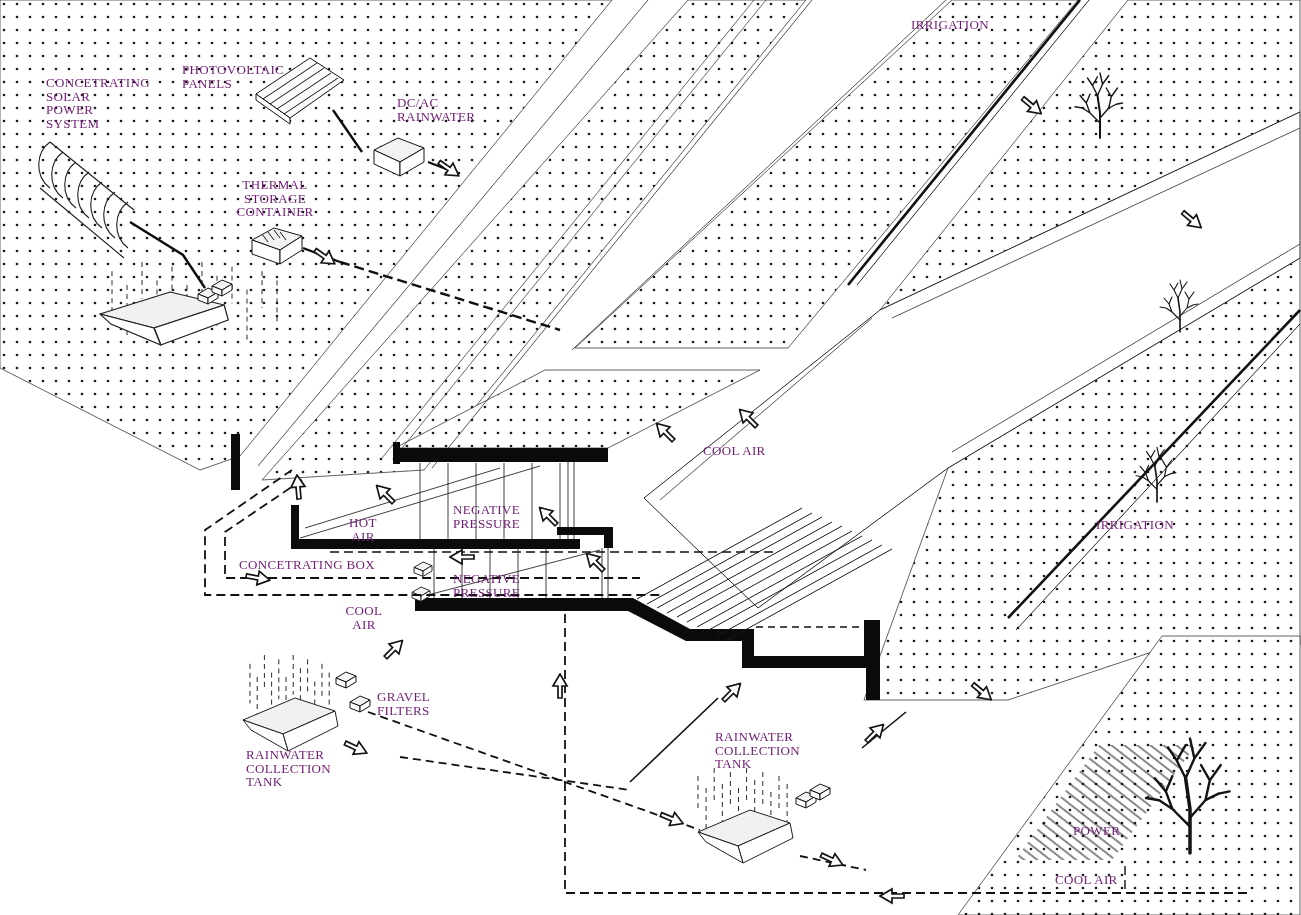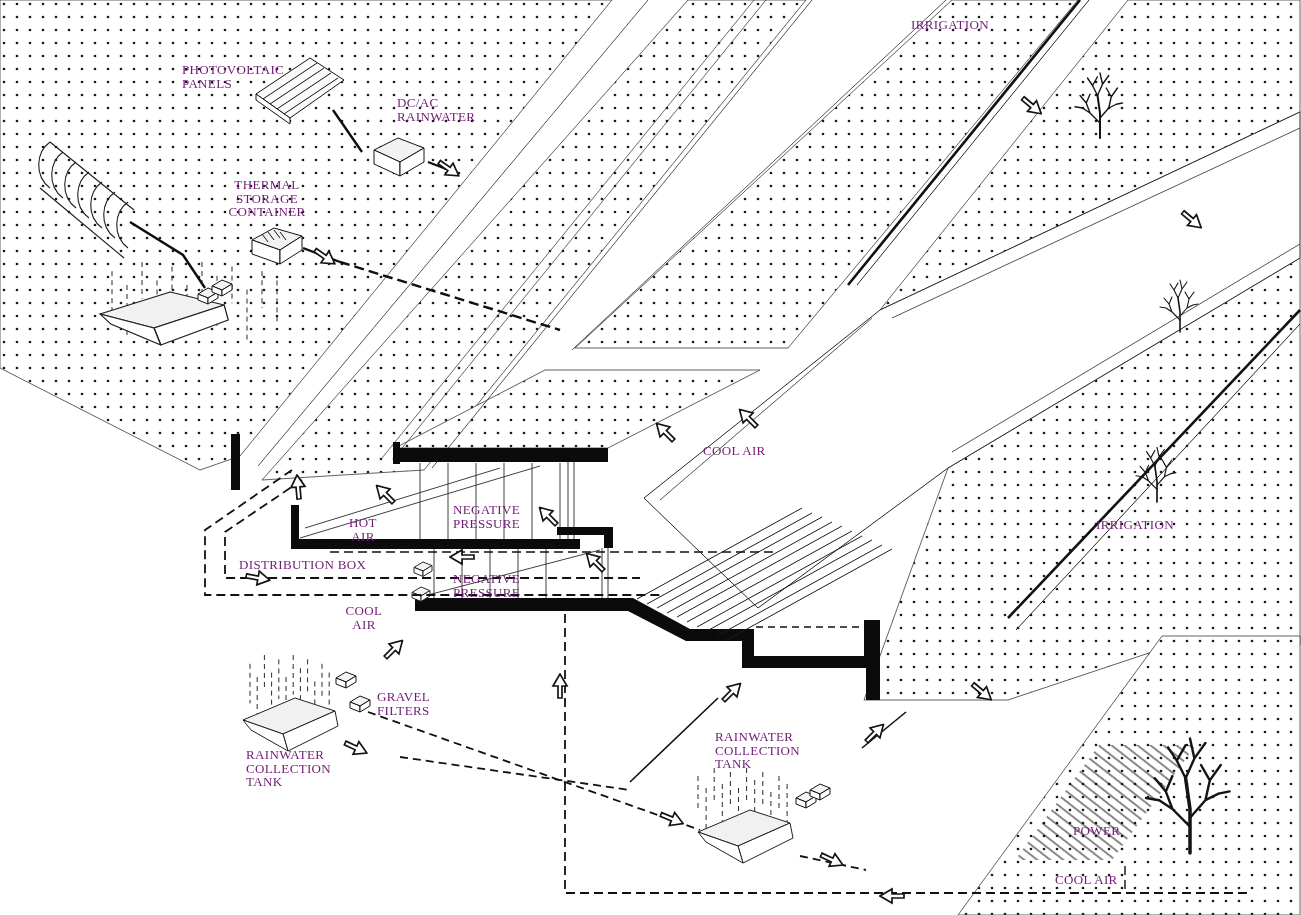--- a/index.html
+++ b/index.html
@@ -245,37 +245,41 @@
     <use href="#arr" width="26" height="20" transform="translate(875,733) rotate(-45) translate(-13,-10)"></use>
     <use href="#arr" width="26" height="20" transform="translate(732,692) rotate(-45) translate(-13,-10)"></use>
     <use href="#arr" width="26" height="20" transform="translate(298,487) rotate(-95) translate(-13,-10)"></use>
     <use href="#arr" width="26" height="20" transform="translate(560,686) rotate(-90) translate(-13,-10)"></use>
     <use href="#arr" width="26" height="20" transform="translate(258,578) rotate(10) translate(-13,-10)"></use>
     <use href="#arr" width="26" height="20" transform="translate(462,557) rotate(180) translate(-13,-10)"></use>
     <use href="#arr" width="26" height="20" transform="translate(892,896) rotate(180) translate(-13,-10)"></use>
   </g>
 </svg>
 
+<div class="lbl" style="left:46px;top:76px">CONCETRATING
+SOLAR
+POWER
+SYSTEM</div>
 <div class="lbl" style="left:182px;top:63px">PHOTOVOLTAIC
 PANELS</div>
 <div class="lbl" style="left:397px;top:96px">DC/AC
 RAINWATER</div>
-<div class="lbl c" style="left:222px;top:178px;width:90px">THERMAL
+<div class="lbl c" style="left:230px;top:178px;width:90px">THERMAL
 STORAGE
 CONTAINER</div>
 <div class="lbl" style="left:911px;top:18px">IRRIGATION</div>
 <div class="lbl" style="left:1096px;top:518px">IRRIGATION</div>
 <div class="lbl" style="left:703px;top:444px">COOL AIR</div>
 <div class="lbl c" style="left:344px;top:516px;width:38px">HOT
 AIR</div>
 <div class="lbl" style="left:453px;top:503px">NEGATIVE
 PRESSURE</div>
 <div class="lbl" style="left:453px;top:572px">NEGATIVE
 PRESSURE</div>
-<div class="lbl" style="left:239px;top:558px">DISTRIBUTION BOX</div>
+<div class="lbl" style="left:239px;top:558px">CONCETRATING BOX</div>
 <div class="lbl c" style="left:342px;top:604px;width:44px">COOL
 AIR</div>
 <div class="lbl" style="left:377px;top:690px">GRAVEL
 FILTERS</div>
 <div class="lbl" style="left:246px;top:748px">RAINWATER
 COLLECTION
 TANK</div>
 <div class="lbl" style="left:715px;top:730px">RAINWATER
 COLLECTION
 TANK</div>

